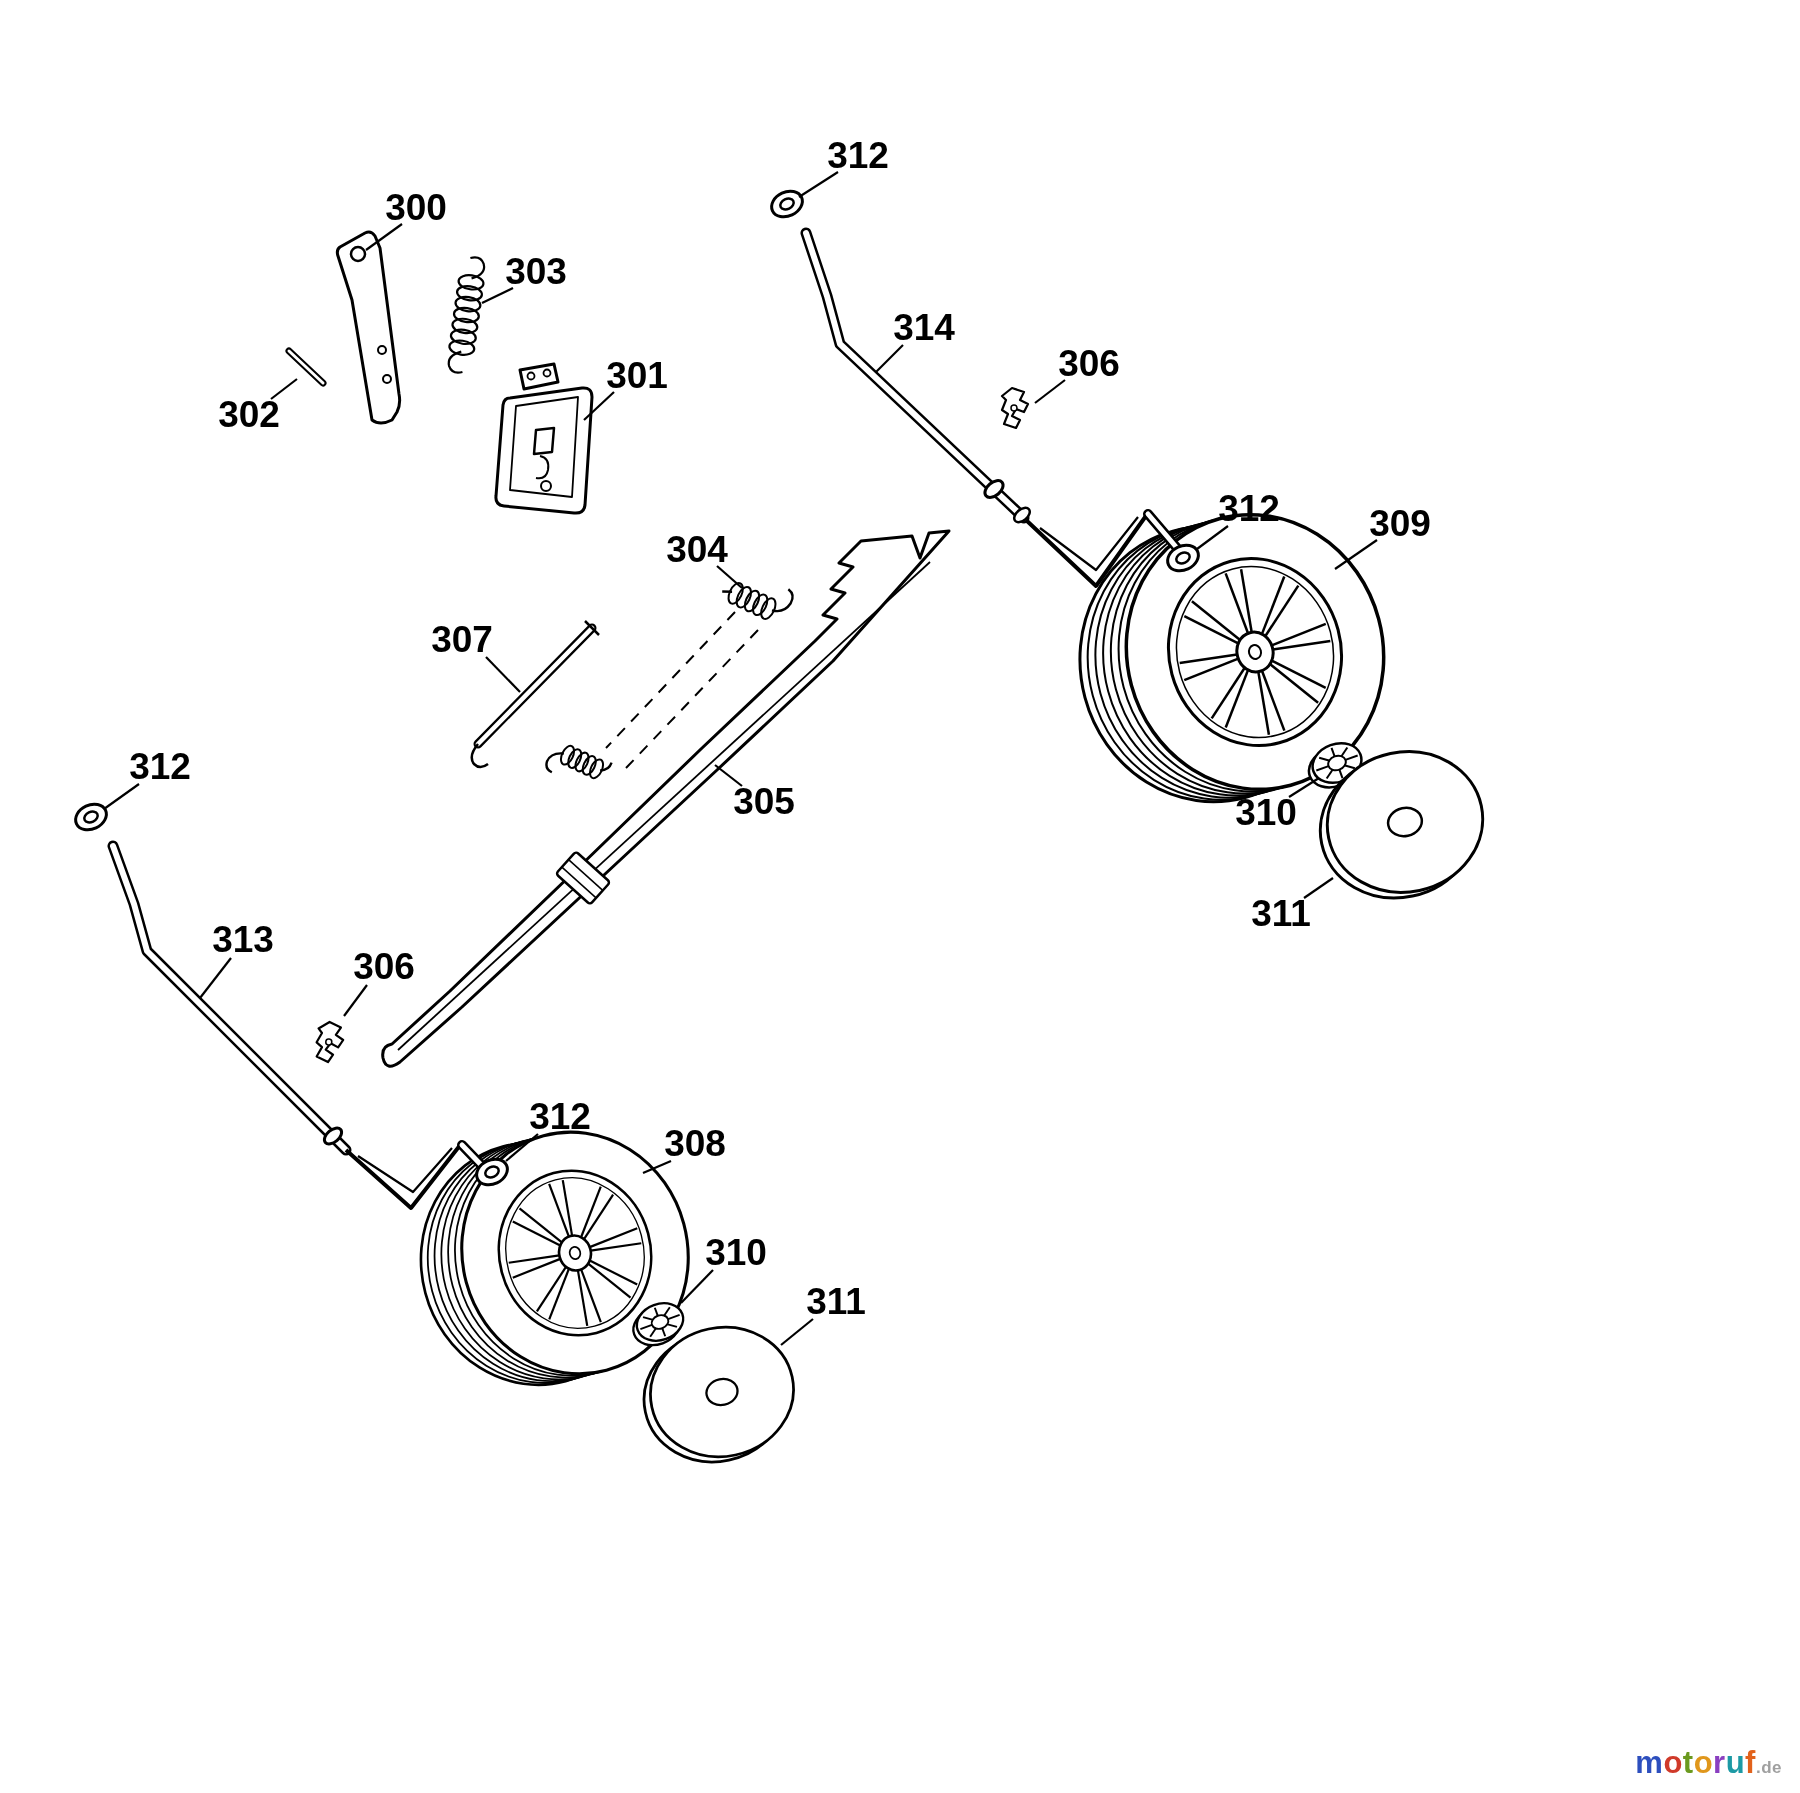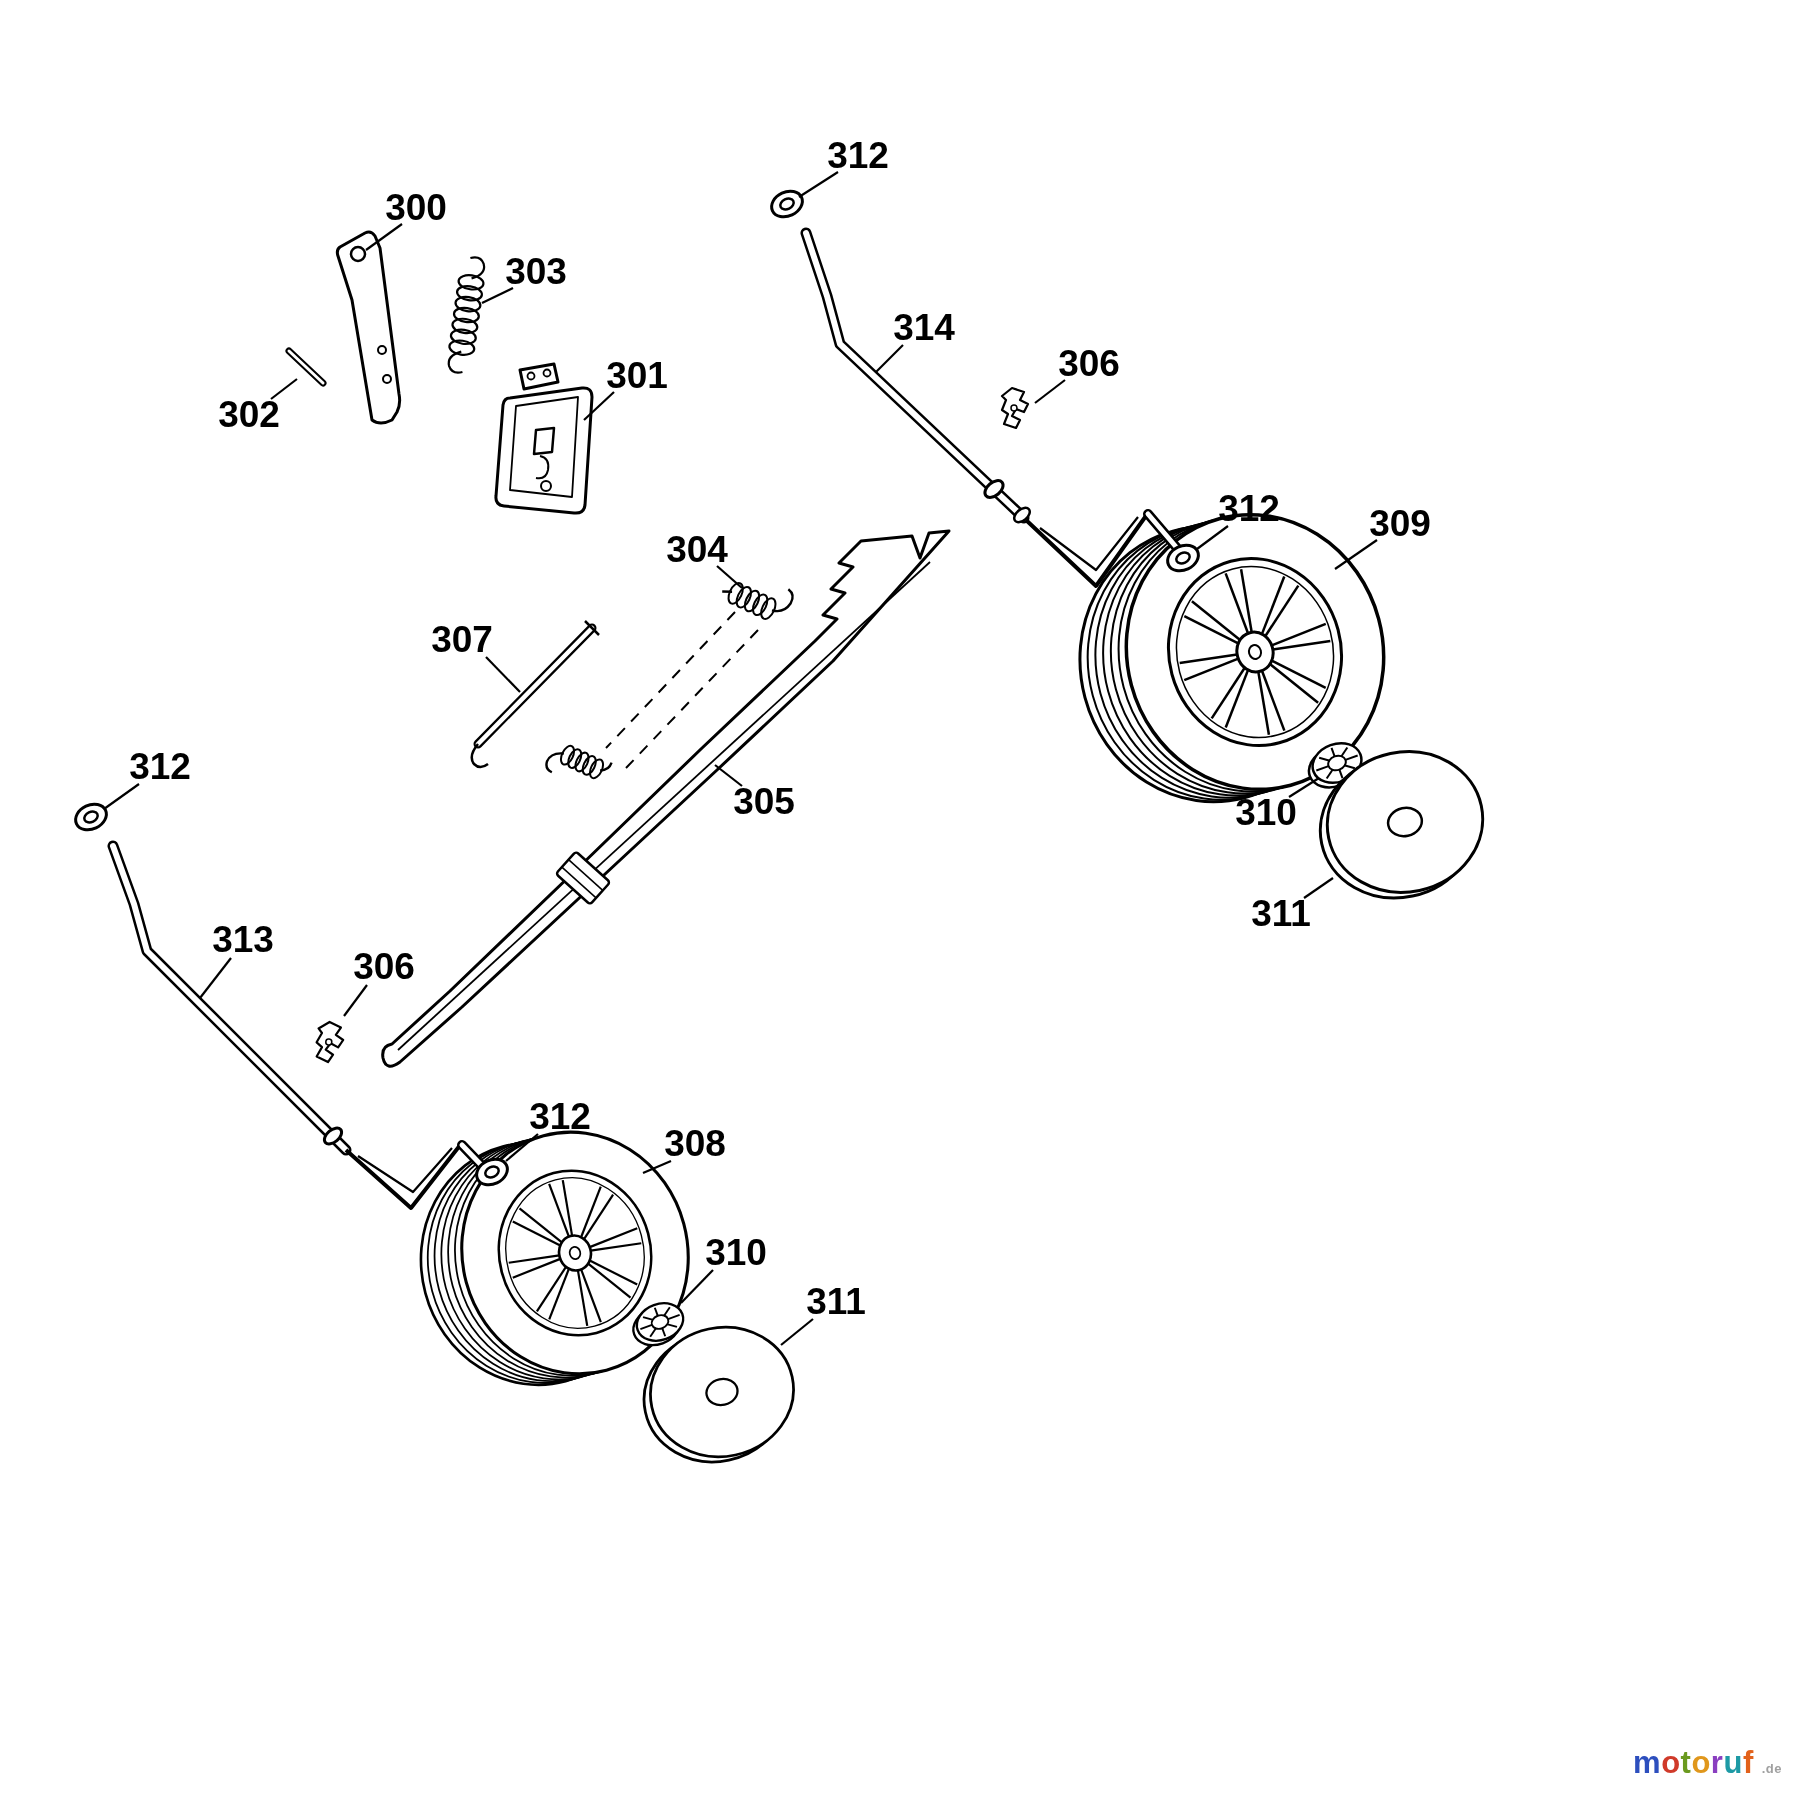--- a/index.html
+++ b/index.html
@@ -27,21 +27,21 @@
   .dashed { stroke:#000; stroke-width:2; stroke-dasharray:11 9; fill:none; }
   .watermark {
     position:absolute;
     right:18px; bottom:12px;
     font-weight:700;
     font-size:31px;
     letter-spacing:0.5px;
     text-decoration:none;
     white-space:nowrap;
   }
-  .watermark .suffix { font-size:13px; font-weight:700;margin-left:8px; }
+  .watermark .suffix { font-size:17px; font-weight:700; }
 </style>
 </head>
 <body>
 
 <svg width="1800" height="1793" viewBox="0 0 1800 1793" xmlns="http://www.w3.org/2000/svg">
 
   <defs>
     <g id="wheel">
       <ellipse cx="-8" cy="0" rx="128" ry="138" fill="none" stroke="#000" stroke-width="2"></ellipse>
       <ellipse cx="-16" cy="0" rx="128" ry="138" fill="none" stroke="#000" stroke-width="2"></ellipse>

